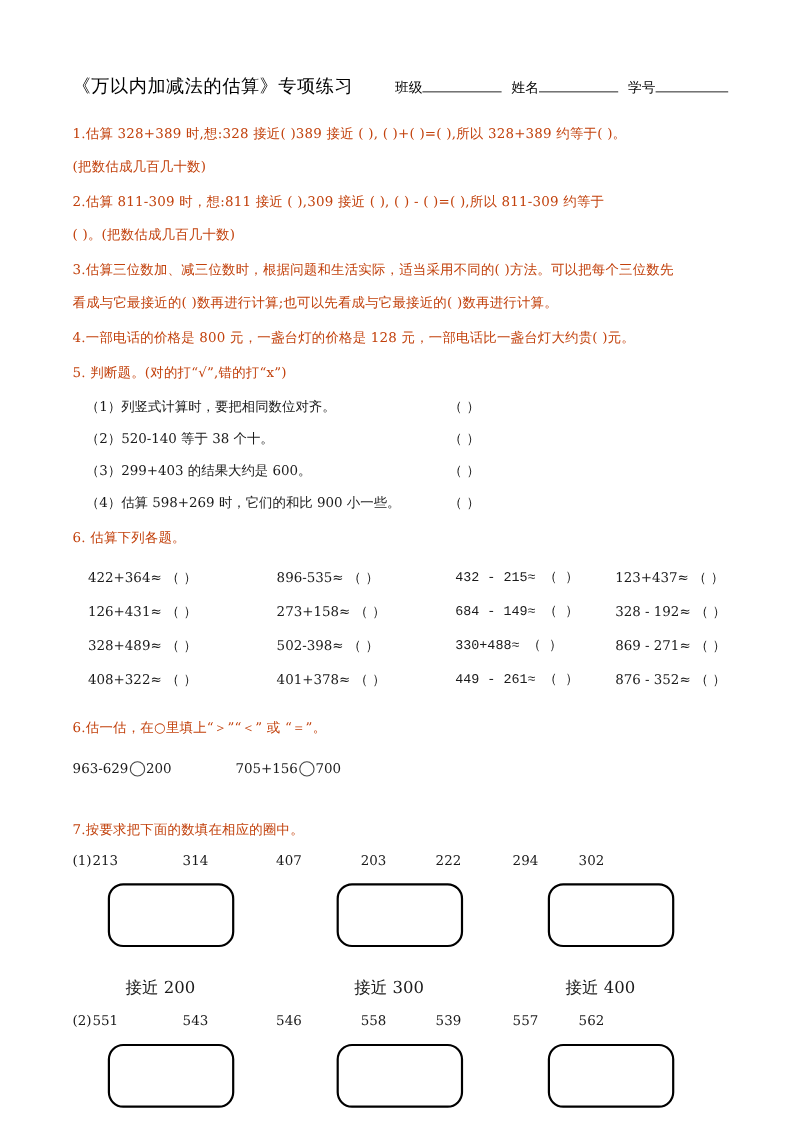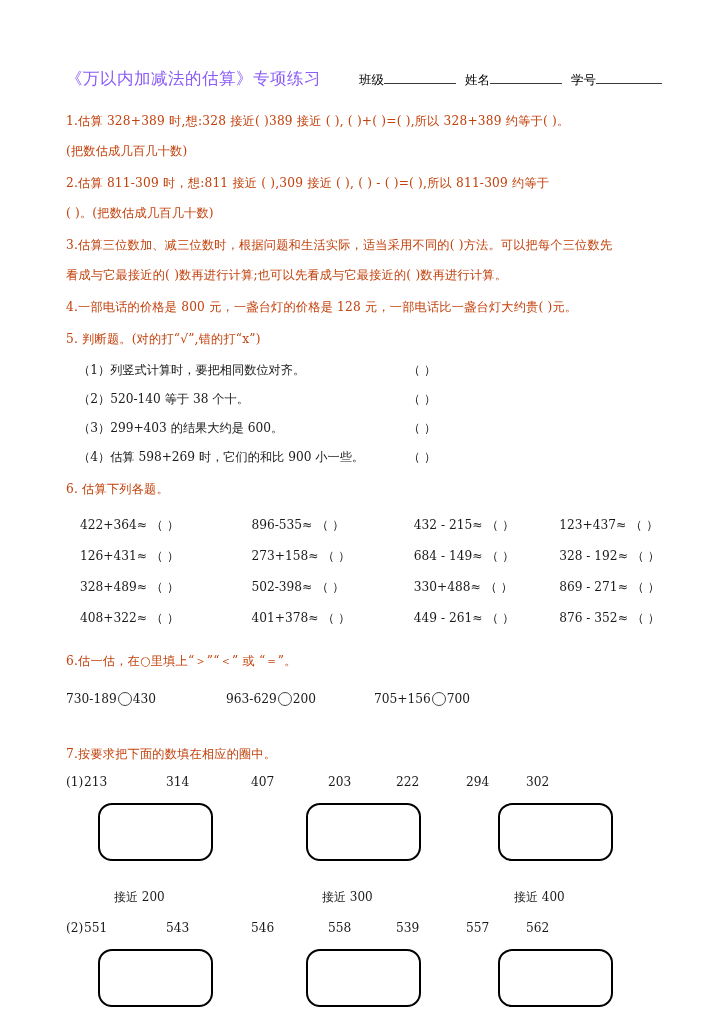--- a/index.html
+++ b/index.html
@@ -34,21 +34,21 @@
   .header-row {
     display: flex;
     align-items: baseline;
     white-space: nowrap;
     margin-bottom: 16px;
   }
   .doc-title {
     font-size: 16.5px;
     font-family: "DejaVu Serif", "Liberation Serif", serif;
     letter-spacing: 0.5px;
-    color: #8b5cf6;
+    color: #000000;
   }
   .meta-group {
     margin-left: 38px;
     font-size: 12.5px;
     display: flex;
     align-items: baseline;
     color: #000;
   }
   .meta-item { display: flex; align-items: baseline; margin-right: 9px; }
   .meta-label { font-size: 12.5px; }
@@ -90,21 +90,21 @@
   .calc-row {
     display: flex;
     line-height: 31px;
   }
   .calc-cell {
     font-size: 12.2px;
     white-space: nowrap;
   }
   .calc-cell.c0 { width: 168px; padding-left: 14px; }
   .calc-cell.c1 { width: 160px; padding-left: 22px; }
-  .calc-cell.c2 { width: 150px; padding-left: 20px; }
+  .calc-cell.c2 { width: 150px; padding-left: 20px; font-family: Liberation Mono, monospace; }
   .calc-cell.c3 { width: 120px; padding-left: 12px; }
   .approx { font-size: 12.2px; }
 
   
   .compare-head { margin-top: 12px; }
   .compare-row {
     display: flex;
     margin-top: 8px;
     line-height: 30px;
   }
@@ -147,21 +147,21 @@
     width: 115px;
     height: 58px;
     border: 2.4px solid #000;
     border-radius: 14px;
     background: #fff;
     box-sizing: border-box;
   }
   .cap-strip {
     position: relative;
     height: 24px;
-    font-size: 12px;
+    font-size: 15px;
   }
   .cap-strip span { position: absolute; top: 0; }
   .grp-a { left: 32px; }
   .grp-b { left: 240px; }
   .grp-c { left: 432px; }
   .cap-a { left: 48px; }
   .cap-b { left: 256px; }
   .cap-c { left: 448px; }
   .group-sec-2 { margin-top: 8px; }
 </style>
@@ -261,25 +261,20 @@
           <span class="calc-cell c2"><span>449 - 261</span><span class="approx">≈</span> <span>（     ）</span></span>
           <span class="calc-cell c3"><span>876 - 352</span><span class="approx">≈</span> <span>（     ）</span></span>
         </div>
 
       </div>
     </div>
 
     <div class="q-block">
       <div class="q-line compare-head">6.估一估，在○里填上“＞”“＜” 或 “＝”。</div>
       <div class="compare-row">
-        <span class="compare-item ci0">
-          <span>730-189</span>
-          <span class="circle-blank"></span>
-          <span>430</span>
-        </span>
         <span class="compare-item ci2">
           <span>963-629</span>
           <span class="circle-blank"></span>
           <span>200</span>
         </span>
         <span class="compare-item ci3">
           <span>705+156</span>
           <span class="circle-blank"></span>
           <span>700</span>
         </span>

